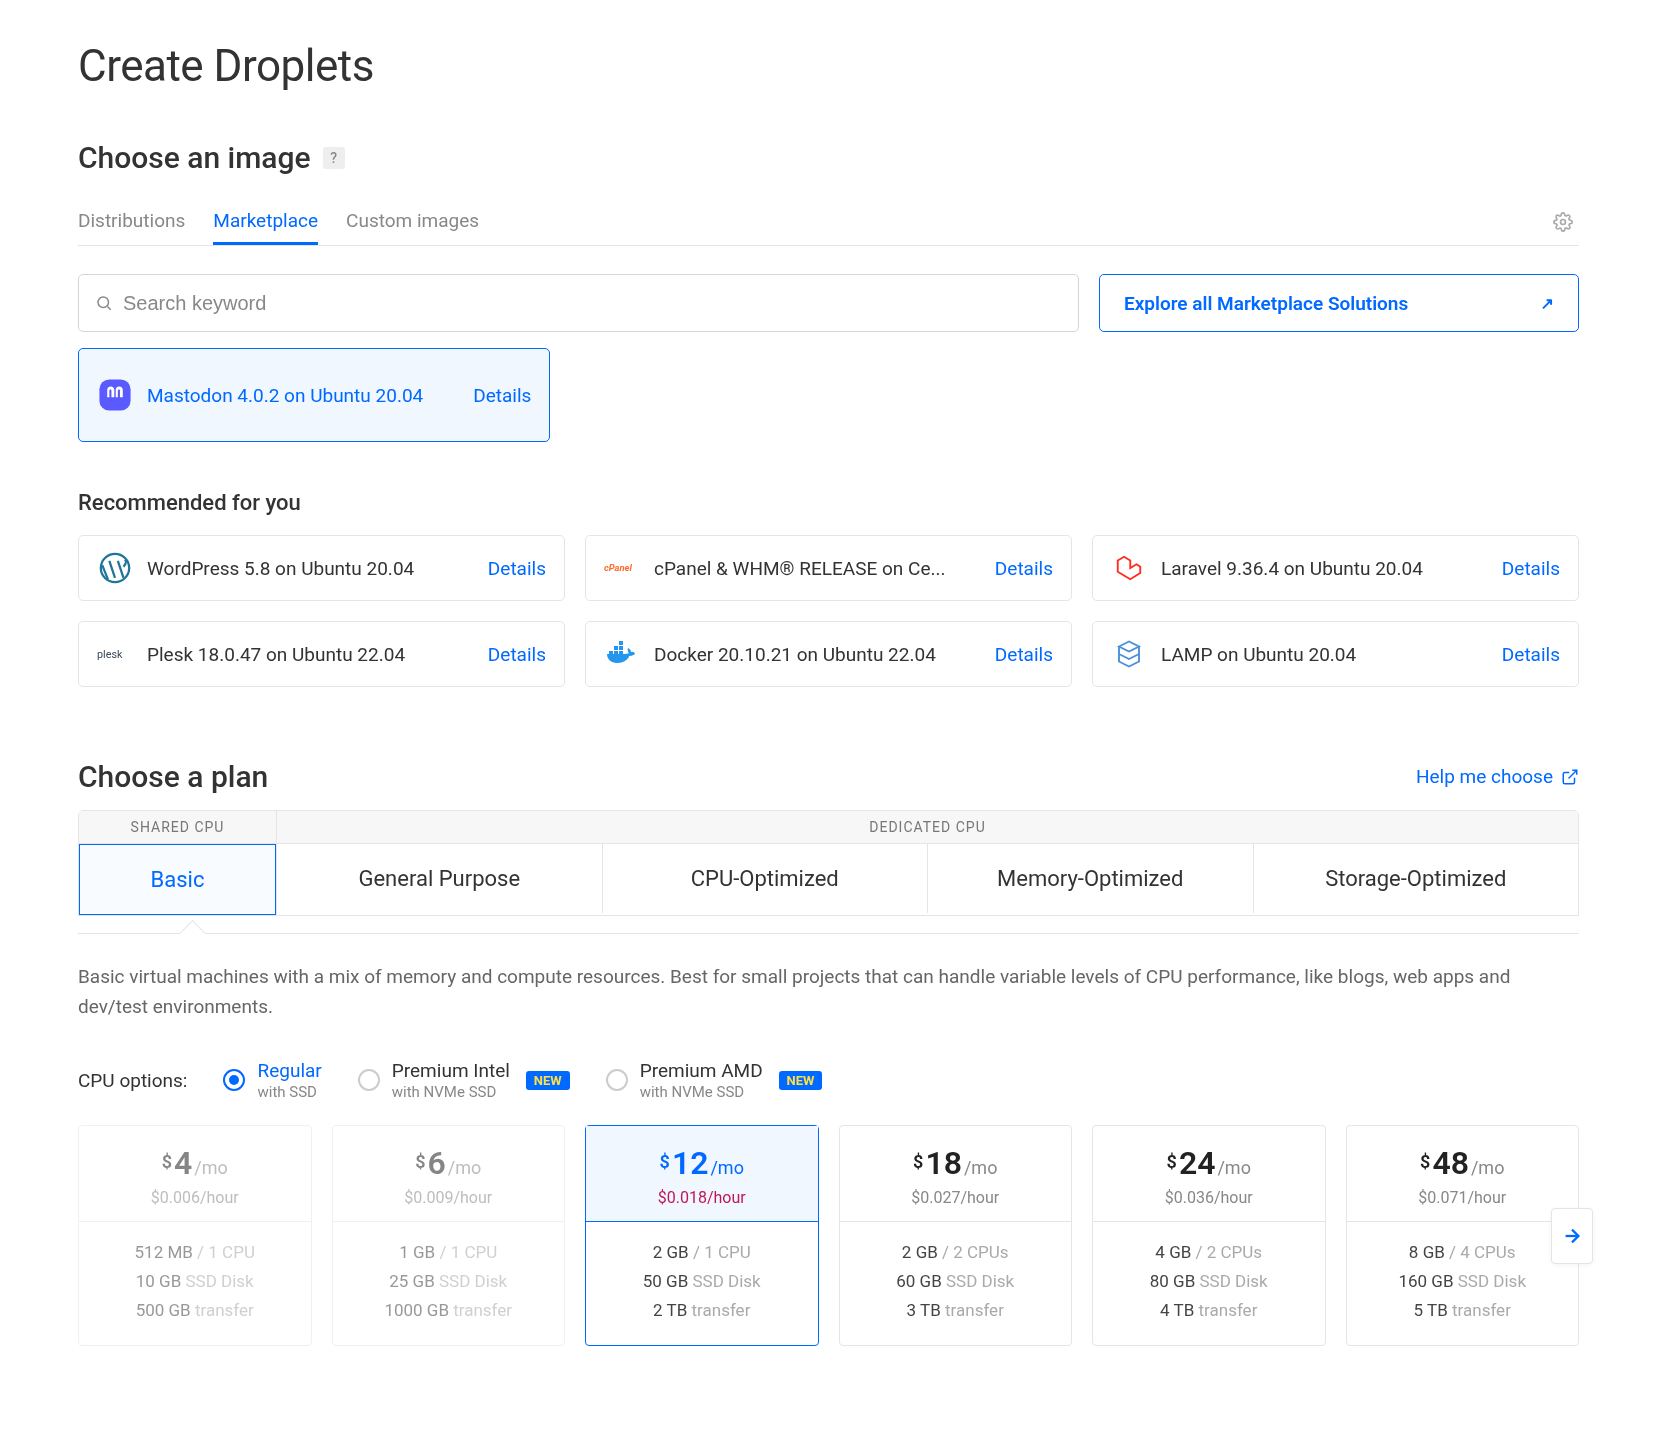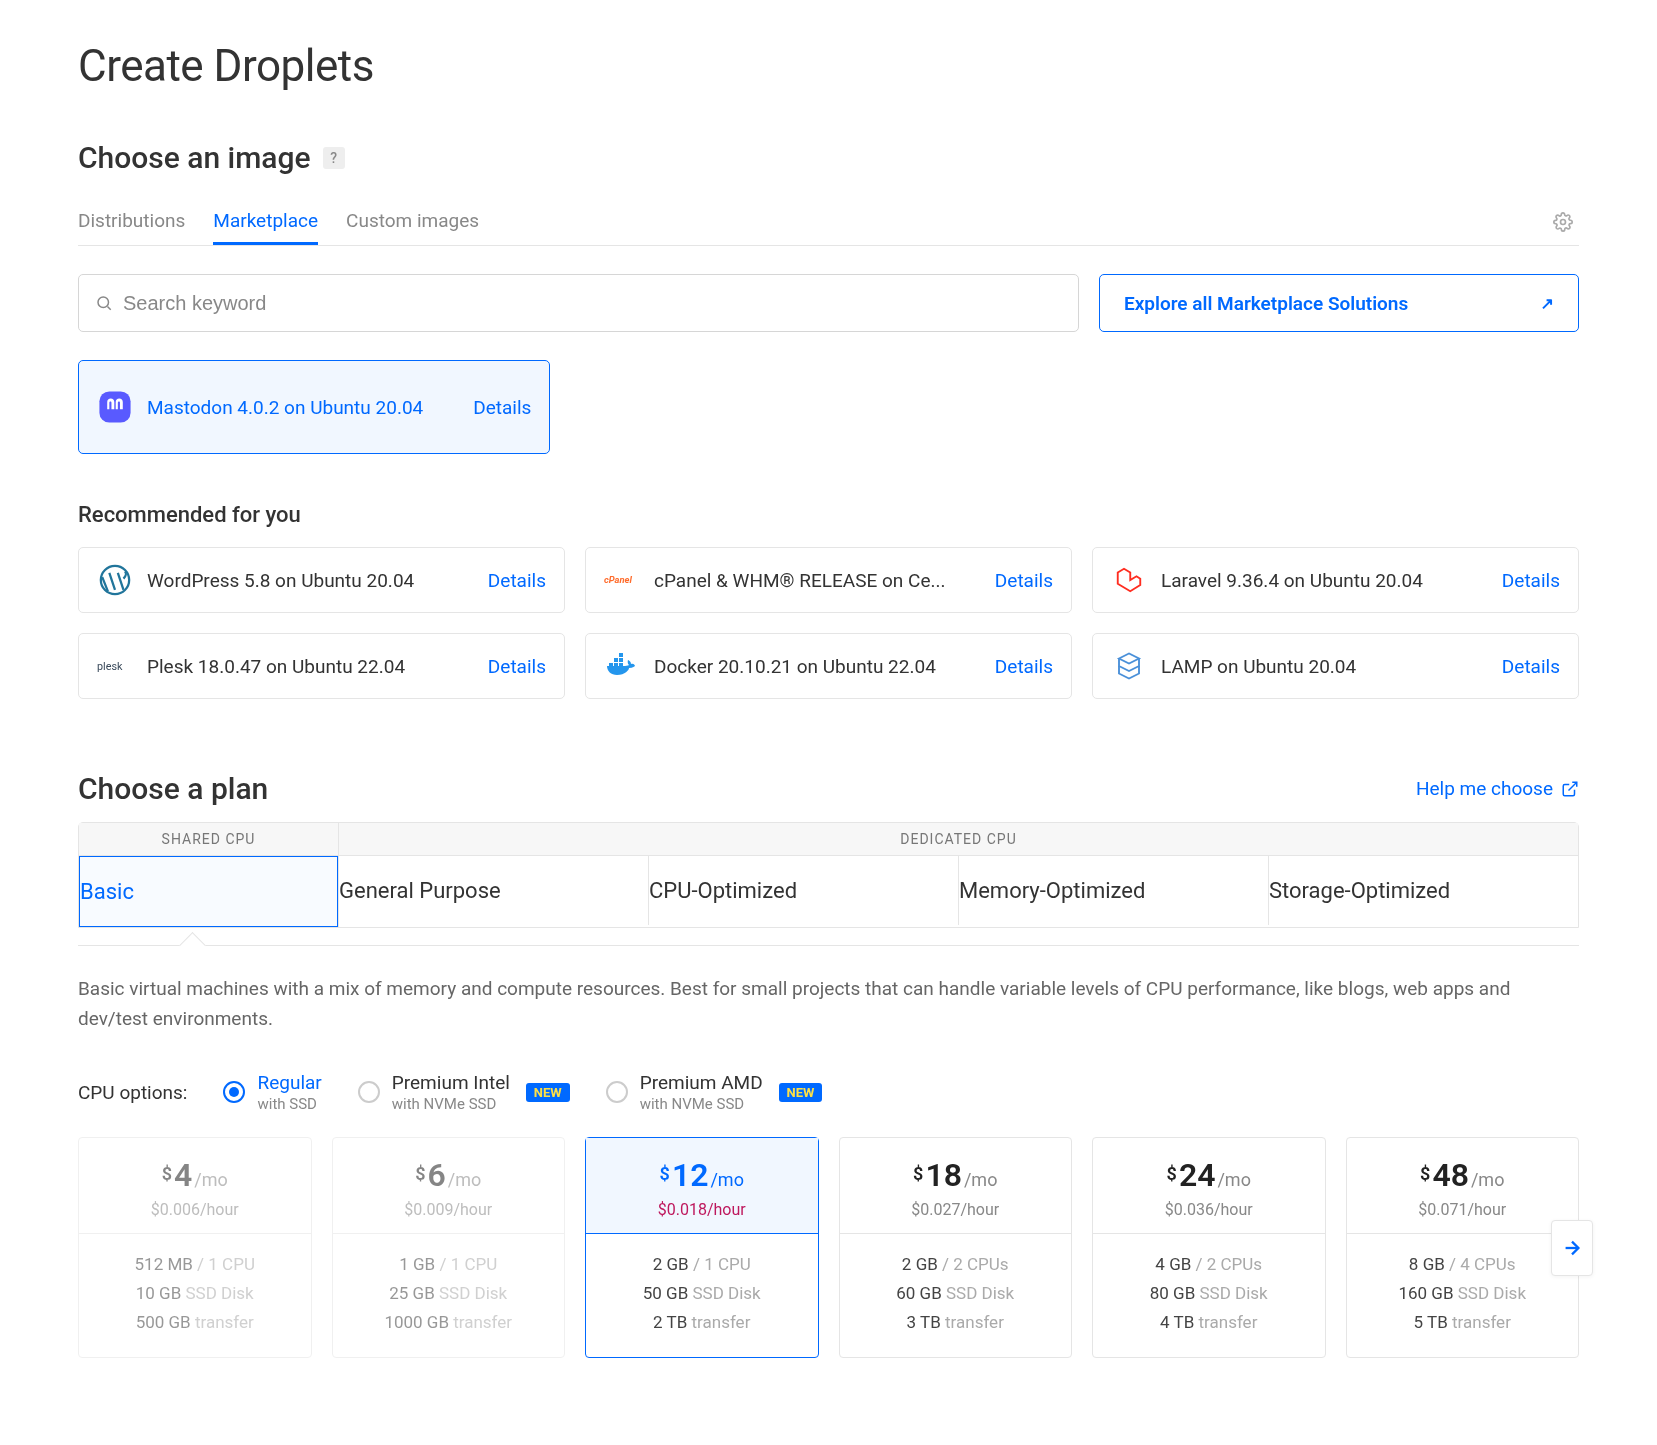--- a/index.html
+++ b/index.html
@@ -5,21 +5,21 @@
 * { box-sizing: border-box; margin: 0; padding: 0; }
 body { font-family: -apple-system, BlinkMacSystemFont, "Segoe UI", Roboto, sans-serif; background: #fff; color: #333; padding: 40px 78px; width: 1657px; }
 .page-title { font-size: 44px; font-weight: 400; color: #333; margin-bottom: 48px; letter-spacing: -0.5px; }
 .section-title { font-size: 30px; font-weight: 500; color: #333; margin-bottom: 24px; display: flex; align-items: center; gap: 12px; }
 .help-badge { display: inline-flex; align-items: center; justify-content: center; width: 22px; height: 22px; background: #eee; color: #888; font-size: 14px; border-radius: 3px; }
 .tabs-row { display: flex; align-items: center; border-bottom: 1px solid #e5e5e5; margin-bottom: 28px; }
 .tab { padding: 10px 0; margin-right: 28px; font-size: 19px; color: #888; cursor: pointer; border-bottom: 3px solid transparent; }
 .tab.active { color: #0069ff; border-bottom-color: #0069ff; }
 .tabs-spacer { flex: 1; }
 .gear { color: #aaa; padding: 6px; cursor: pointer; }
-.search-row { display: flex; gap: 20px; margin-bottom: 28px; }
+.search-row { display: flex; gap: 20px; margin-bottom: 16px; }
 .search-box { flex: 1; display: flex; align-items: center; border: 1px solid #d6d6d6; border-radius: 5px; padding: 0 16px; height: 58px; }
 .search-box input { flex: 1; border: none; outline: none; font-size: 20px; color: #666; background: transparent; }
 .search-box input::placeholder { color: #888; }
 .search-icon { color: #888; margin-right: 10px; }
 .explore-btn { display: flex; align-items: center; justify-content: space-between; border: 1px solid #0069ff; border-radius: 5px; padding: 0 24px; height: 58px; width: 480px; color: #0069ff; font-size: 19px; font-weight: 600; cursor: pointer; }
 .explore-arrow { font-size: 16px; }
 .selected-chip { display: inline-flex; align-items: center; border: 1px solid #0069ff; background: #f1f7ff; border-radius: 5px; padding: 28px 18px; margin-bottom: 48px; gap: 14px; cursor: pointer; }
 .selected-chip .chip-icon { width: 36px; height: 36px; display: flex; align-items: center; justify-content: center; }
 .selected-chip .chip-label { color: #0069ff; font-size: 19px; }
 .selected-chip .chip-details { color: #0069ff; font-size: 19px; margin-left: 36px; }
@@ -29,25 +29,25 @@
 .rec-icon { width: 36px; height: 36px; display: flex; align-items: center; justify-content: center; margin-right: 14px; flex-shrink: 0; }
 .rec-label { flex: 1; font-size: 19px; color: #333; white-space: nowrap; overflow: hidden; text-overflow: ellipsis; }
 .rec-details { color: #0069ff; font-size: 19px; margin-left: 12px; }
 .plan-header { display: flex; align-items: center; margin-bottom: 16px; }
 .plan-header .section-title { margin-bottom: 0; }
 .plan-spacer { flex: 1; }
 .help-link { color: #0069ff; font-size: 19px; display: flex; align-items: center; gap: 8px; cursor: pointer; }
 .plan-tabs { display: flex; border: 1px solid #e5e5e5; border-radius: 5px 5px 0 0; overflow: visible; margin-bottom: 0; position: relative; }
 .plan-col { display: flex; flex-direction: column; border-right: 1px solid #e5e5e5; }
 .plan-col:last-child { border-right: none; }
-.plan-shared { width: 260px; }
+.plan-shared { width: 198px; }
 .plan-dedicated { flex: 1; }
 .plan-group-label { background: #f7f7f7; text-align: center; font-size: 14px; letter-spacing: 1px; color: #777; padding: 8px 0; border-bottom: 1px solid #e5e5e5; }
 .plan-row { display: flex; }
-.plan-btn { flex: 1; padding: 22px 0; font-size: 22px; color: #333; cursor: pointer; border-right: 1px solid #e5e5e5; background: #fff; }
+.plan-btn { flex: 1; text-align: center; padding: 22px 0; font-size: 22px; color: #333; cursor: pointer; border-right: 1px solid #e5e5e5; background: #fff; }
 .plan-btn:last-child { border-right: none; }
 .plan-btn.active { color: #0069ff; border: 1px solid #0069ff; background: #f8fbff; }
 .arrow-connector { height: 18px; border-bottom: 1px solid #e5e5e5; position: relative; margin-bottom: 28px; }
 .arrow-connector::after { content: ""; position: absolute; left: 105px; top: 8px; width: 18px; height: 18px; background: #fff; border-left: 1px solid #e5e5e5; border-top: 1px solid #e5e5e5; transform: rotate(45deg); }
 .plan-desc { font-size: 19px; color: #666; margin-bottom: 36px; line-height: 1.6; }
 .cpu-options { display: flex; align-items: center; gap: 36px; margin-bottom: 24px; }
 .cpu-label { font-size: 19px; color: #333; }
 .cpu-radio { display: flex; align-items: center; gap: 12px; cursor: pointer; }
 .radio-circle { width: 22px; height: 22px; border: 2px solid #ccc; border-radius: 50%; display: flex; align-items: center; justify-content: center; }
 .radio-circle.checked { border-color: #0069ff; }

